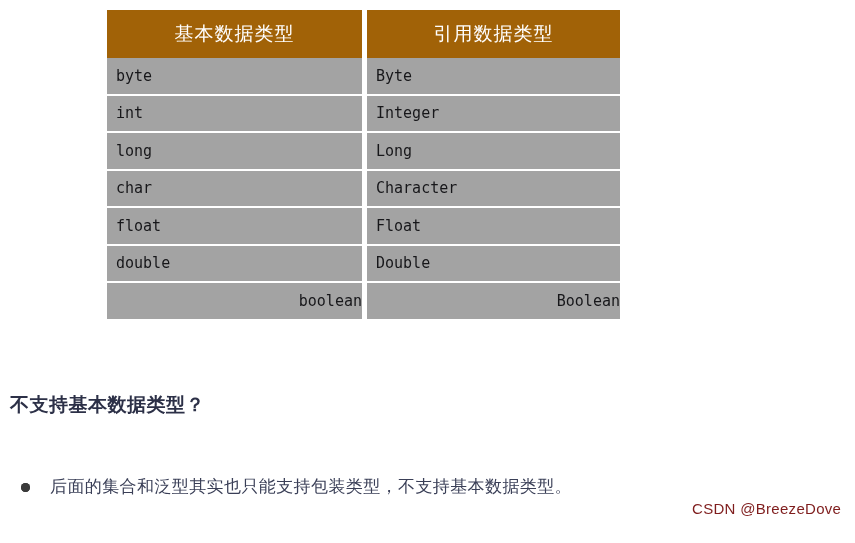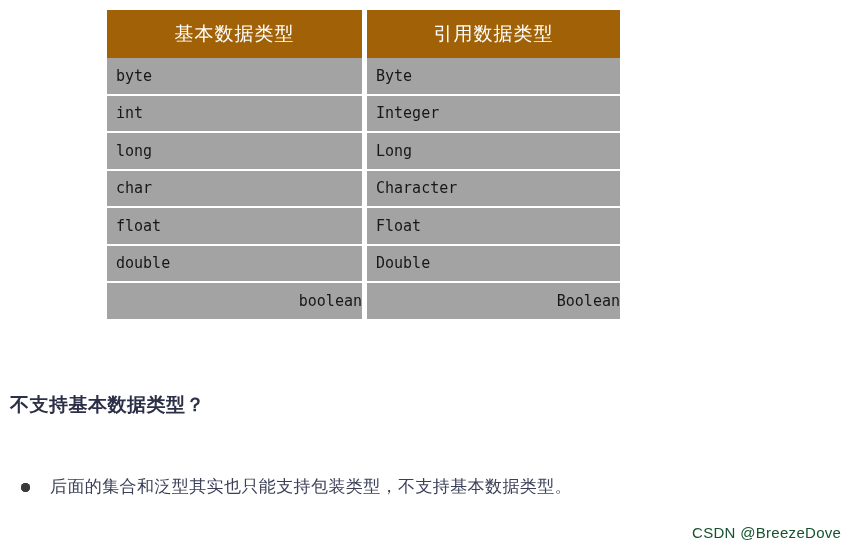--- a/index.html
+++ b/index.html
@@ -112,24 +112,24 @@
     height: 9px;
     border-radius: 50%;
     background: #3a3a3a;
     display: block;
   }
 
   
   .watermark {
     position: absolute;
     left: 692px;
-    top: 524px;
+    top: 500px;
     font-family: "Liberation Sans", "DejaVu Sans", sans-serif;
     font-size: 15px;
-    color: #14532d;
+    color: #7f1d1d;
     white-space: nowrap;
     letter-spacing: 0.3px;
   }
 </style>
 </head>
 <body>
 
 <div class="table-wrap">
   <table class="type-table">
     <colgroup>

